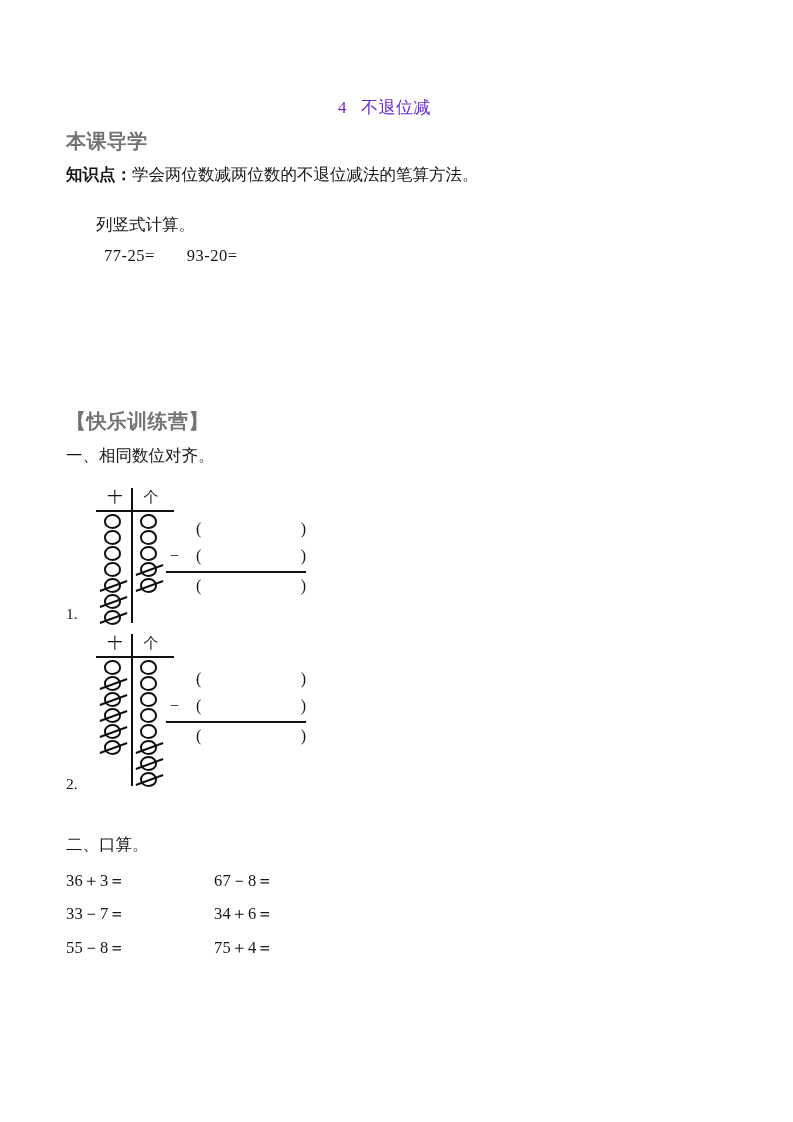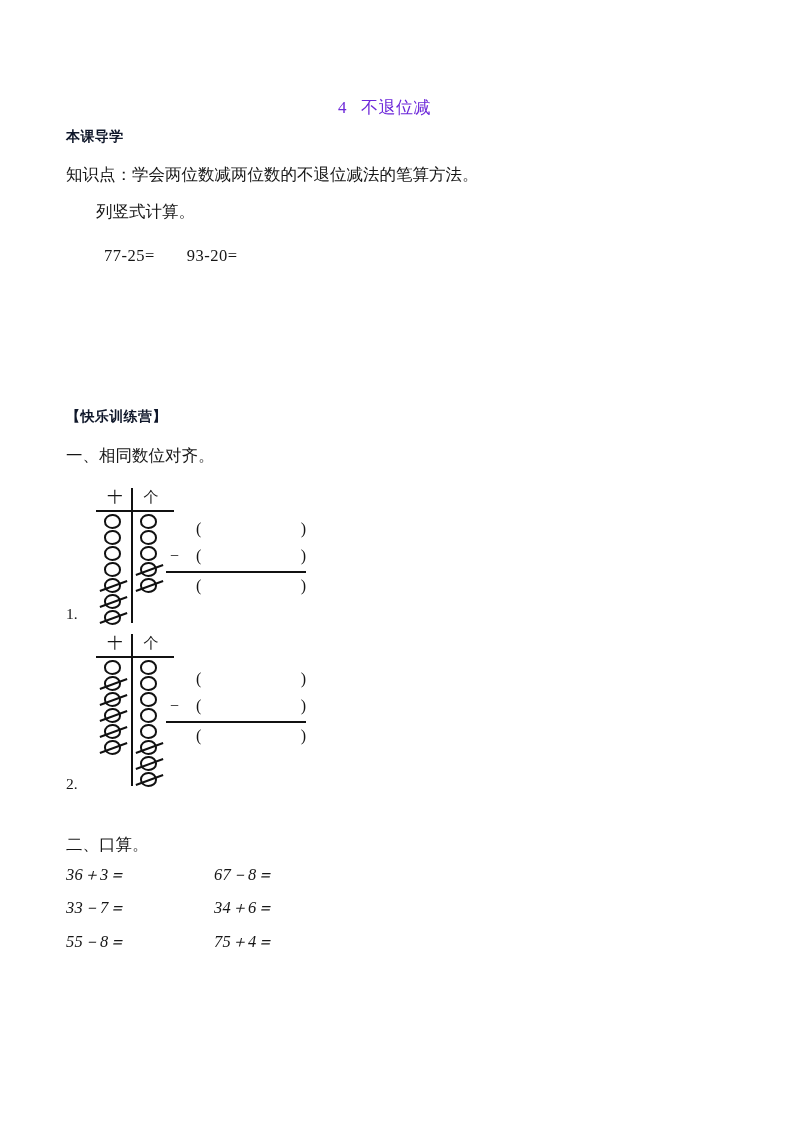--- a/index.html
+++ b/index.html
@@ -34,42 +34,42 @@
     letter-spacing: 0.5px;
     color: #6d28d9;
     margin-left: 28px;
   }
   .doc-title .num { margin-right: 14px; }
 
   
   .heading-red {
     position: absolute;
     font-weight: bold;
-    color: #0f172a;
-    font-size: 14px;
+    color: #737373;
+    font-size: 20px;
     letter-spacing: 0.4px;
   }
   #h-benke { left: 66px; top: 128px; }
   #h-kuaile { left: 66px; top: 408px; }
 
   .para {
     position: absolute;
     font-size: 16.5px;
     line-height: 26px;
     color: #161616;
   }
   #p-zhishidian { left: 66px; top: 162px; width: 680px; }
-  #p-liezhu     { left: 96px; top: 200px; font-family: Liberation Mono, monospace; }
+  #p-liezhu     { left: 96px; top: 212px; }
   #p-eq-row     { left: 104px; top: 243px; letter-spacing: 0.5px; }
   #p-eq-row .gap { display: inline-block; width: 32px; }
   #p-tebie      { left: 66px; top: 354px; width: 672px; }
   #p-yi         { left: 66px; top: 443px; }
   #p-er         { left: 66px; top: 832px; }
 
-  .bold-lead { font-weight: normal; }
+  .bold-lead { font-weight: bold; }
 
   
   .diagram {
     position: absolute;
   }
   #diagram-1 { left: 96px; top: 488px; }
   #diagram-2 { left: 96px; top: 634px; }
 
   .diagram-inner {
     position: relative;
@@ -167,22 +167,21 @@
   
   .oral {
     position: absolute;
     left: 66px;
     top: 858px;
     width: 330px;
   }
   .oral-row {
     display: flex;
     height: 33.5px;
-    align-items: center;
-    font-style: italic;
+    align-items: flex-end;
   }
   .oral-cell {
     width: 148px;
     font-size: 16.5px;
     color: #161616;
     letter-spacing: 0.3px;
   }
   .oral-cell:first-child { width: 148px; }
 </style>
 </head>

